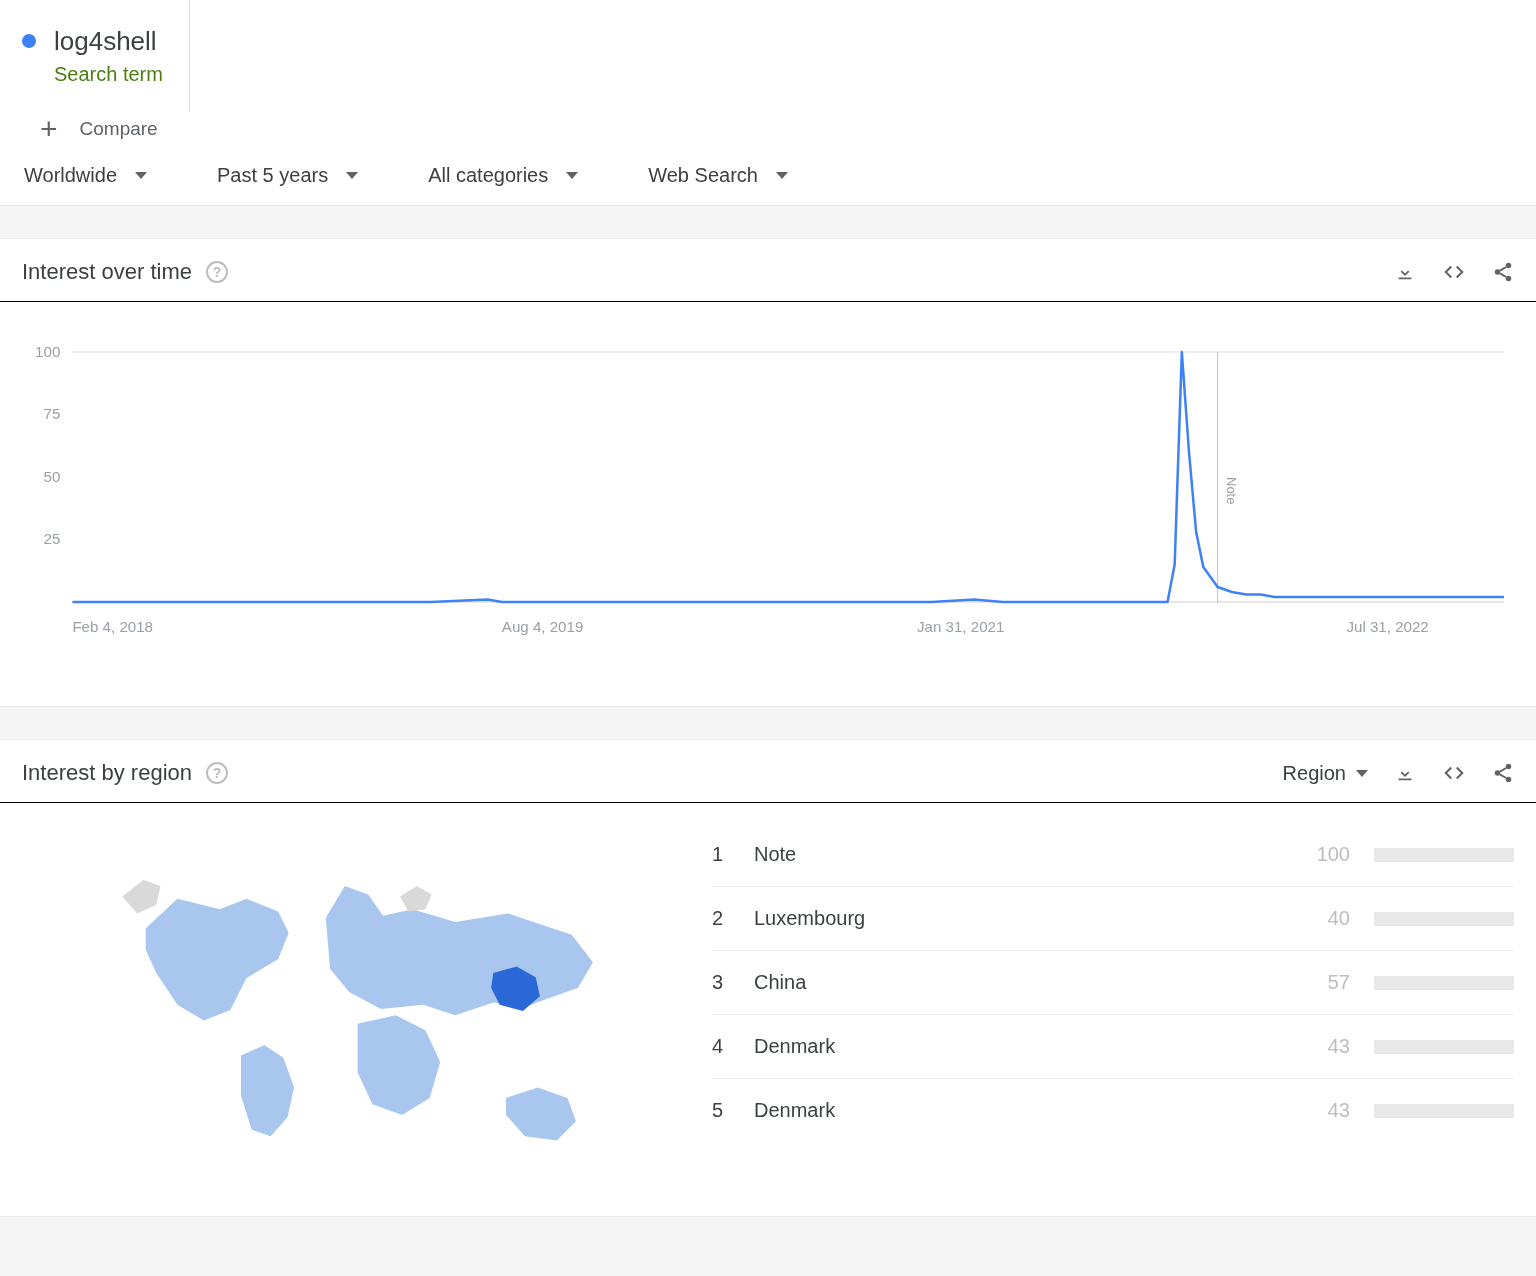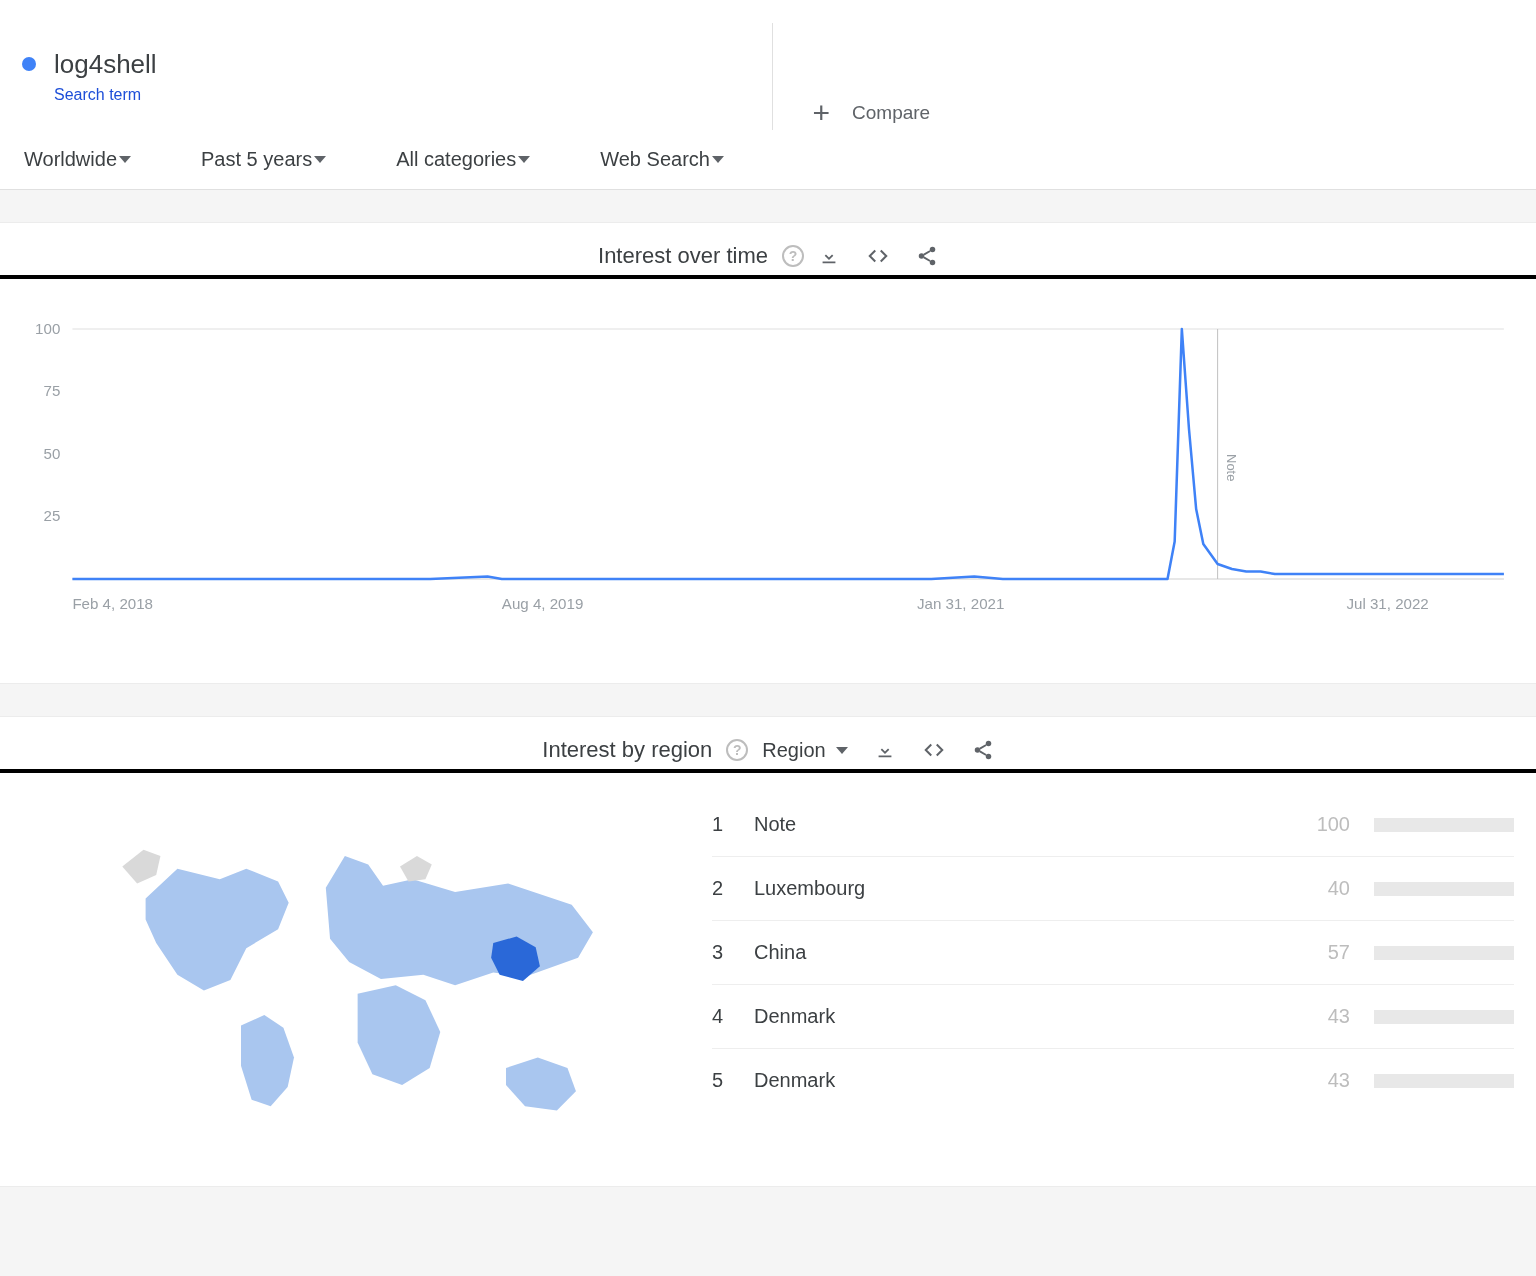--- a/index.html
+++ b/index.html
@@ -4,67 +4,68 @@
 <style>
   * { box-sizing: border-box; margin: 0; padding: 0; }
   body { font-family: Arial, "Helvetica Neue", Helvetica, sans-serif; background: #f5f5f5; color: #202124; width: 1536px; }
   
   .header {
     background: #fff;
     border-bottom: 1px solid #e0e0e0;
   }
   .term-row {
     display: flex;
-    align-items: flex-end;
+    align-items: flex-start;
     min-height: 130px;
+    flex-direction: column;
   }
   .term-box {
     flex: 1;
     padding: 26px 26px 26px 22px;
     border-right: 1px solid #e0e0e0;
     display: flex;
     align-items: flex-start;
     gap: 18px;
   }
   .dot {
     width: 14px; height: 14px; border-radius: 50%;
     background: #3f82f7; margin-top: 8px;
   }
   .term-text .term { font-size: 26px; color: #3c4043; }
-  .term-text .subtitle { font-size: 16px; color: #1d4ed8; margin-top: 6px; }
+  .term-text .subtitle { font-size: 20px; color: #4d7c0f; margin-top: 6px; }
   .compare-box {
     flex: 1;
     display: flex; align-items: center; gap: 22px;
     padding-left: 40px;
     color: #5f6368;
   }
   .compare-plus { font-size: 30px; color: #5f6368; font-weight: 300; }
   .compare-label { font-size: 19px; color: #5f6368; }
 
   .filter-row {
     display: flex; gap: 70px; padding: 18px 24px 18px 24px;
     font-size: 20px; color: #3c4043;
   }
-  .filter-item { display: inline-flex; align-items: center; gap: 2px; cursor: pointer; }
+  .filter-item { display: inline-flex; align-items: center; gap: 18px; cursor: pointer; }
   .caret {
     width: 0; height: 0; border-left: 6px solid transparent; border-right: 6px solid transparent;
     border-top: 7px solid #5f6368;
   }
 
   .spacer { height: 32px; background: #f5f5f5; }
 
   .panel {
     background: #fff;
     border-top: 1px solid #ececec;
     border-bottom: 1px solid #ececec;
   }
   .panel-head {
-    display: flex; align-items: center; justify-content: center;
-    padding: 20px 22px 6px 22px;
-    border-bottom: 4px solid #000000;
+    display: flex; align-items: center; justify-content: space-between;
+    padding: 20px 22px 16px 22px;
+    border-bottom: 1px solid #000000;
   }
   .panel-title-wrap { display: flex; align-items: center; gap: 14px; }
   .panel-title { font-size: 22px; color: #3c4043; }
   .help-icon {
     width: 22px; height: 22px; border: 2px solid #bdbdbd; border-radius: 50%;
     display: inline-flex; align-items: center; justify-content: center;
     color: #bdbdbd; font-size: 14px; font-weight: bold;
   }
   .panel-actions { display: flex; align-items: center; gap: 26px; margin-left: 14px; }
   .icon { color: #5f6368; display: inline-flex; align-items: center; }

